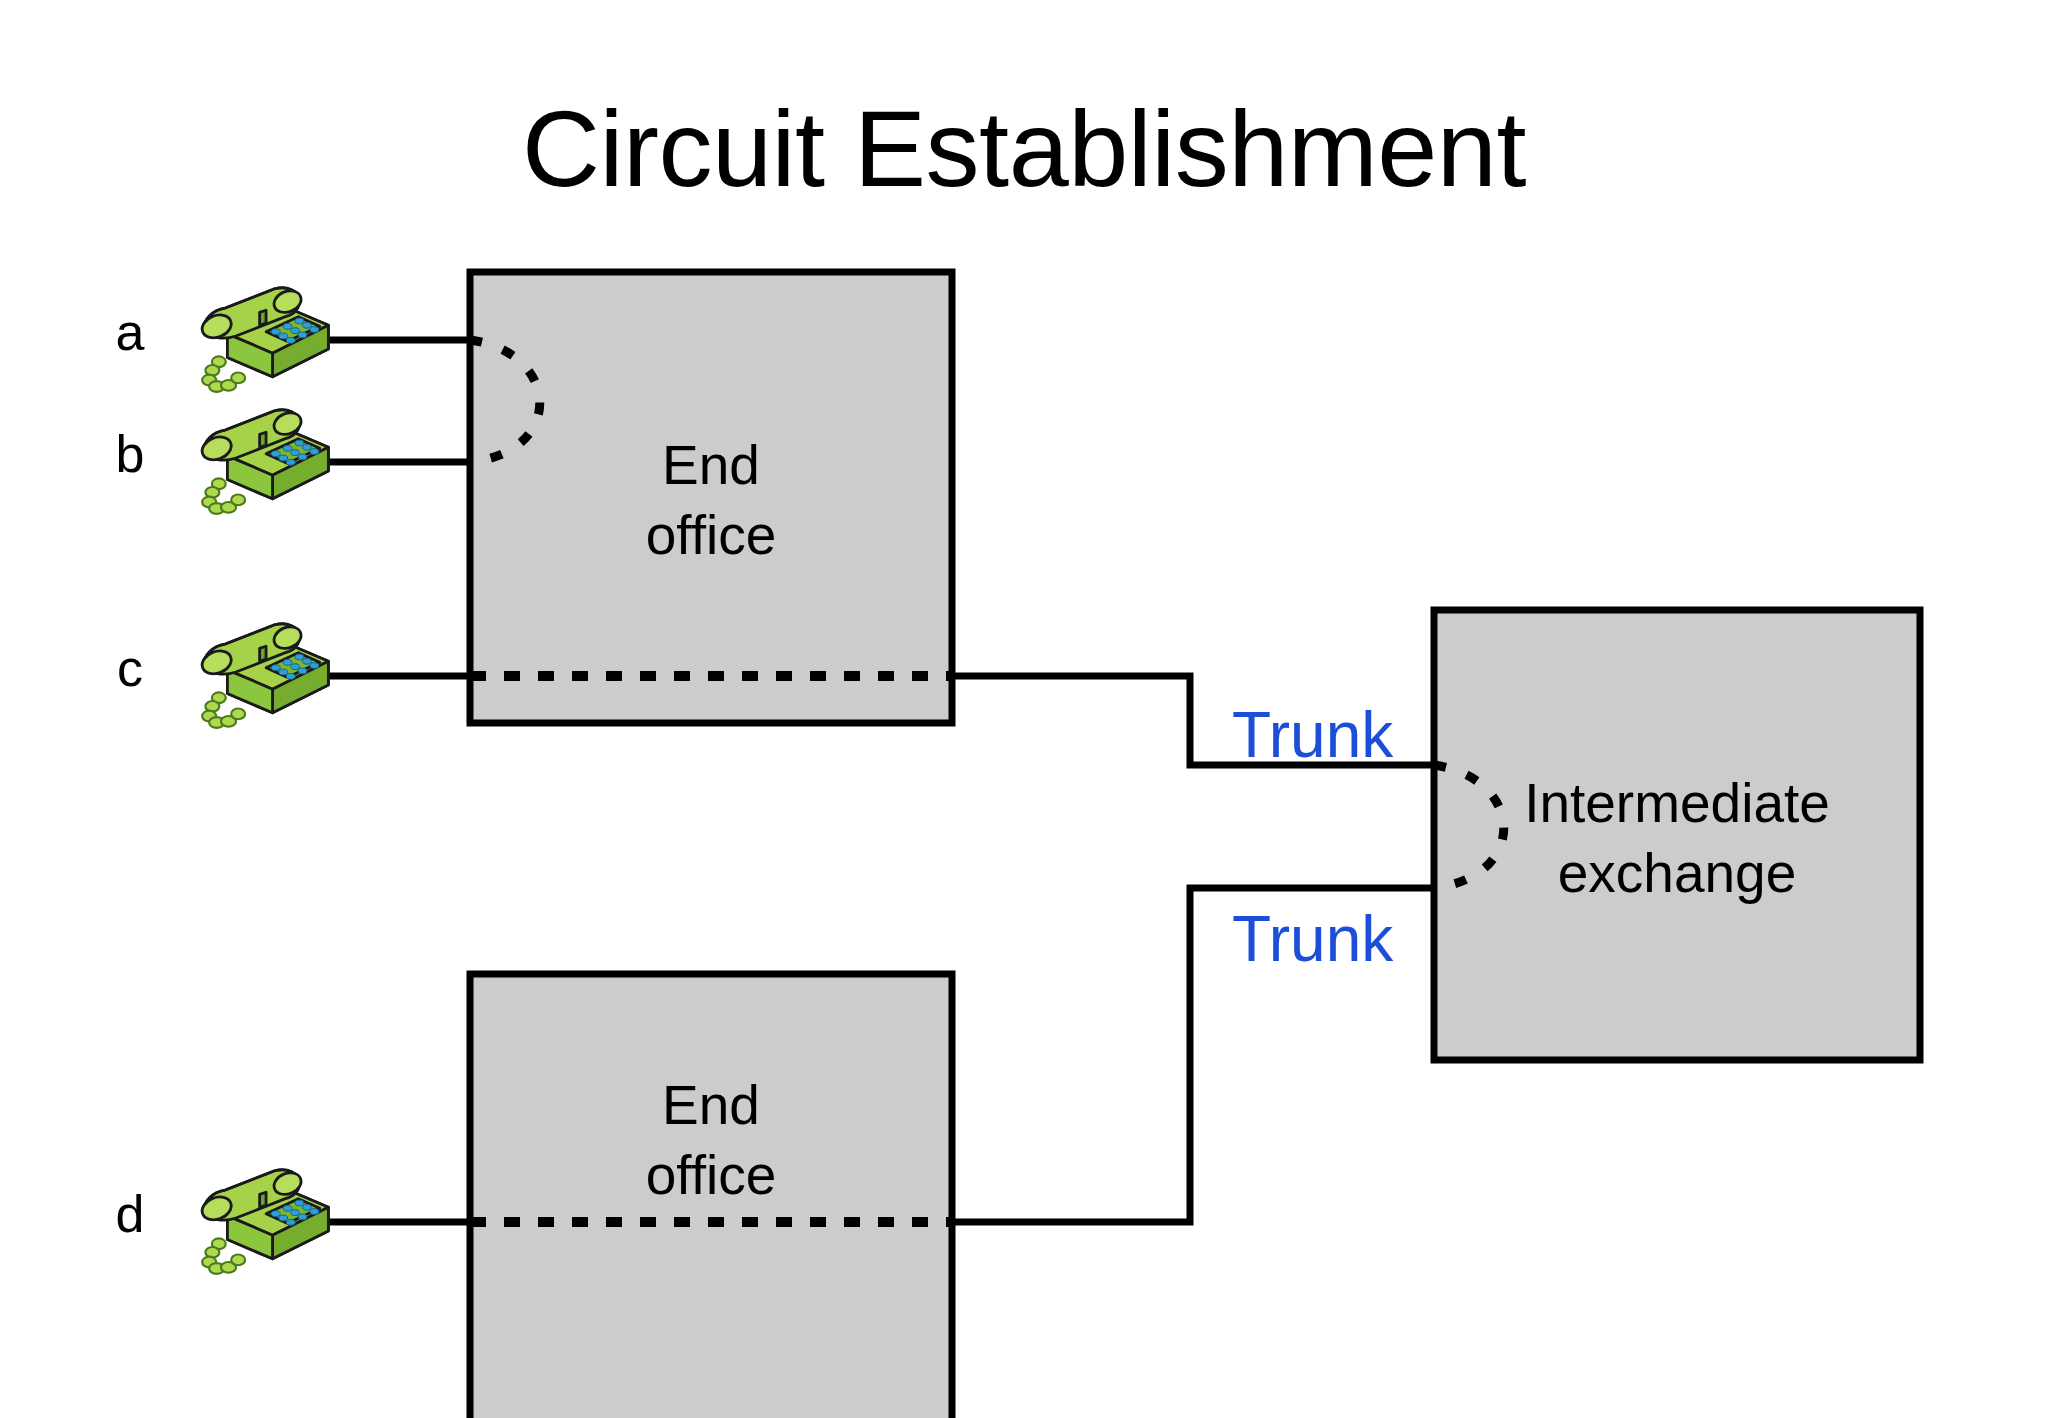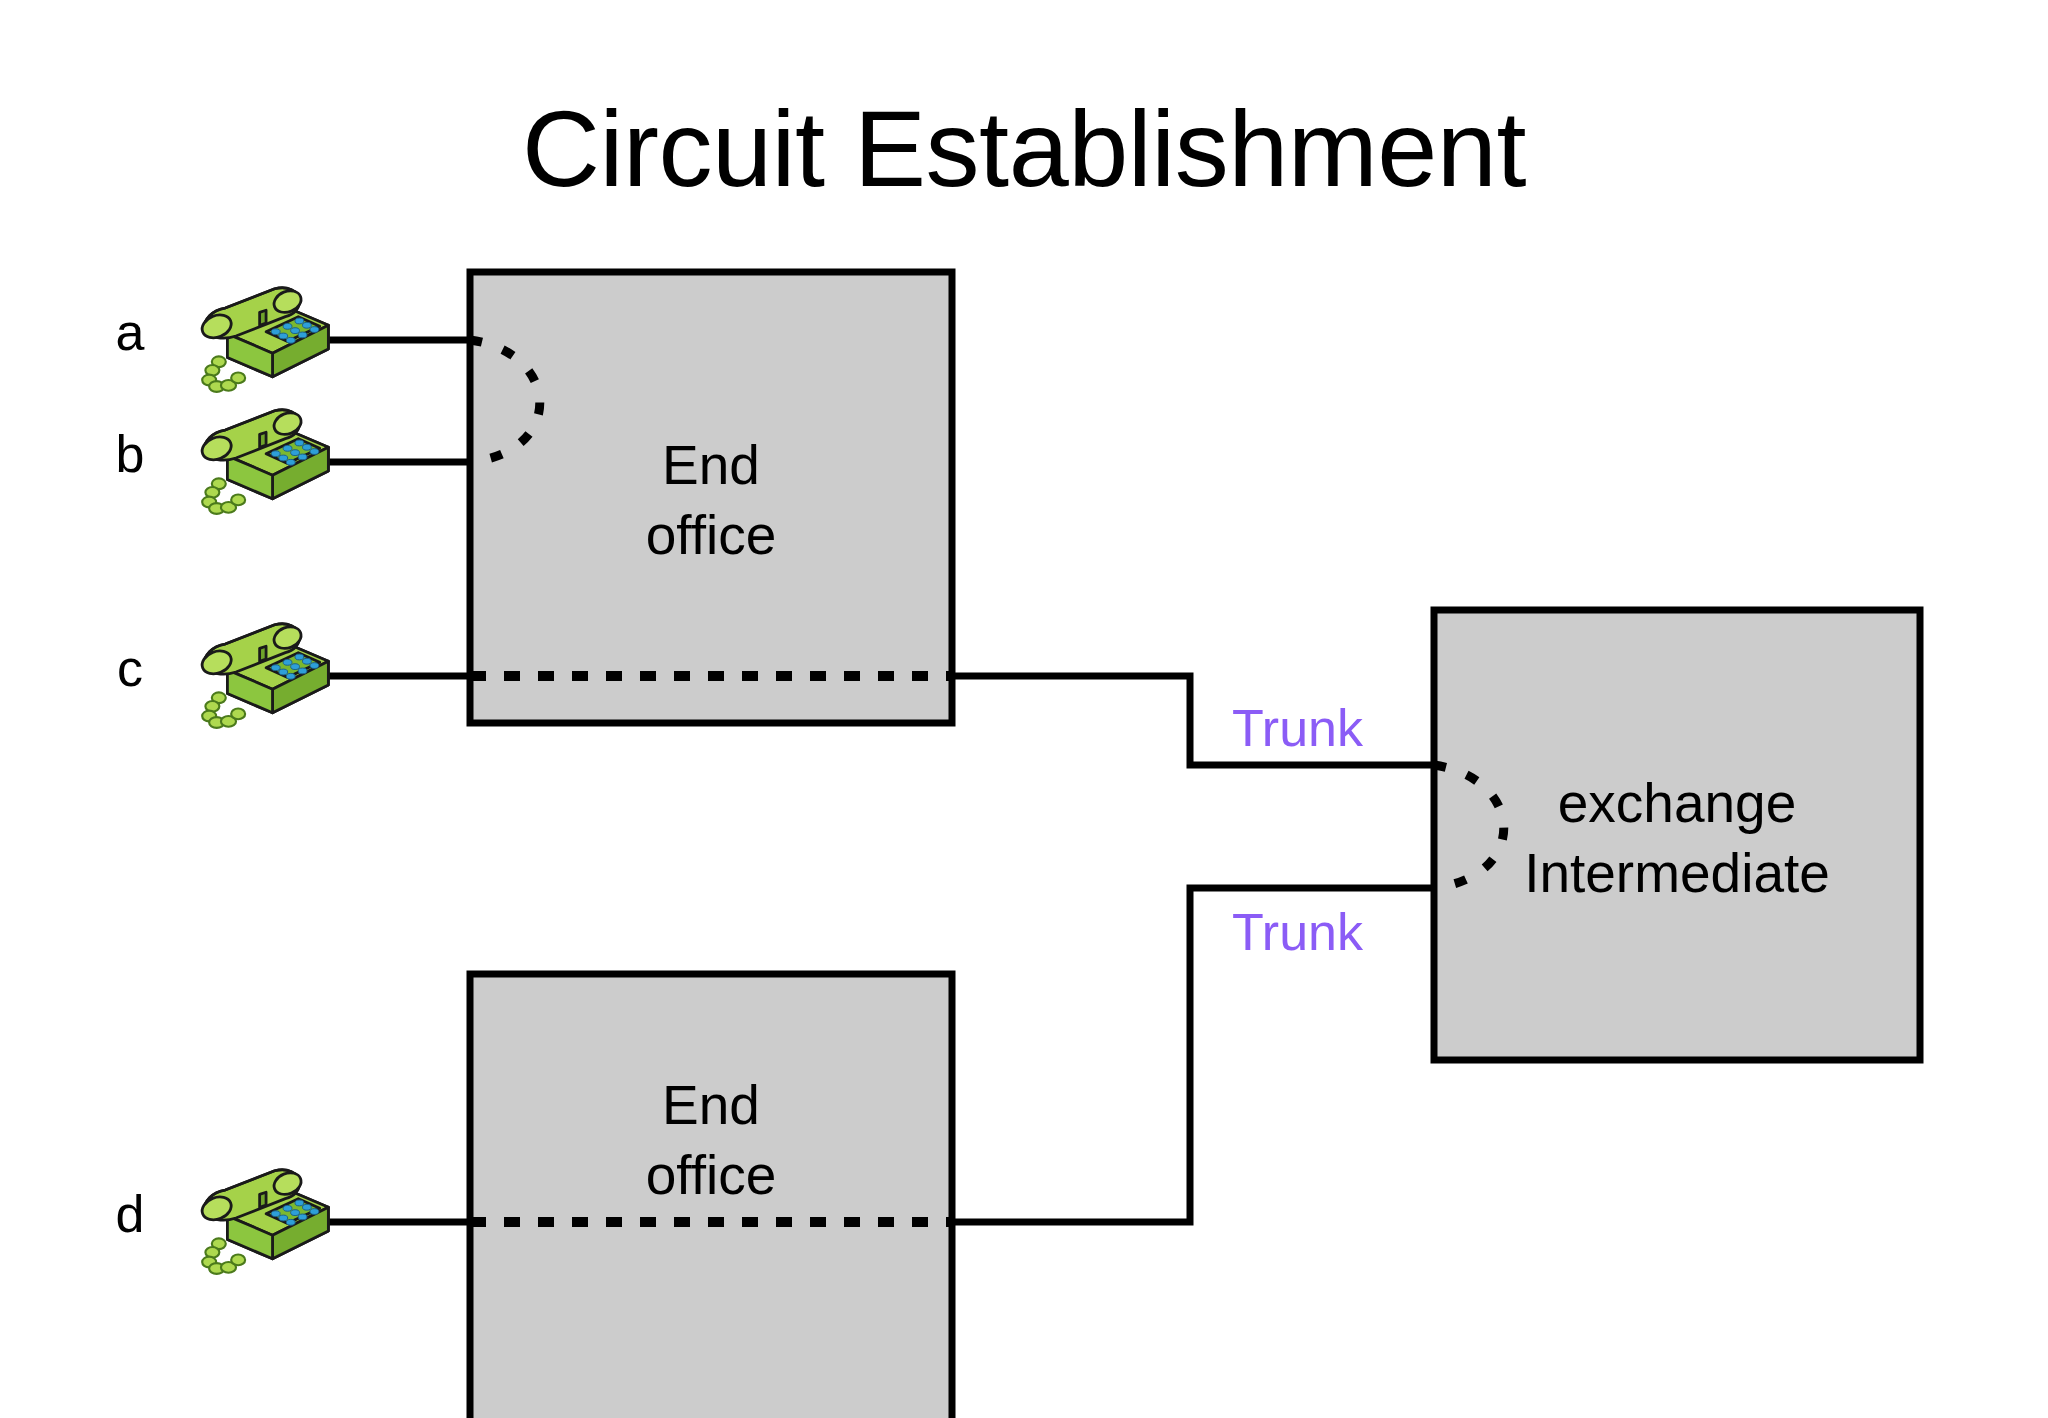--- a/index.html
+++ b/index.html
@@ -51,22 +51,22 @@
     position: absolute;
     font-family: "Liberation Sans", sans-serif;
     font-size: 52px;
     color: #000000;
     text-align: center;
     width: 60px;
   }
   .trunk-label {
     position: absolute;
     font-family: "Liberation Sans", sans-serif;
-    font-size: 52px;
-    color: #8b5cf6;
+    font-size: 64px;
+    color: #1d4ed8;
     white-space: nowrap;
   }
 </style>
 </head>
 <body>
 
 <div id="slide">
 
   <div id="title">Circuit Establishment</div>
 
@@ -162,22 +162,22 @@
   <div class="endpoint-label" style="left:100px; top:424px;">b</div>
   <div class="endpoint-label" style="left:100px; top:638px;">c</div>
   <div class="endpoint-label" style="left:100px; top:1184px;">d</div>
 
   <div class="box-label" style="left:470px; top:430px; width:482px;">
     <div>End</div>
     <div>office</div>
   </div>
 
   <div class="box-label" style="left:1434px; top:768px; width:486px;">
+    <div>Intermediate</div>
     <div>exchange</div>
-    <div>Intermediate</div>
   </div>
 
   <div class="box-label" style="left:470px; top:1070px; width:482px;">
     <div>End</div>
     <div>office</div>
   </div>
 
   <div class="trunk-label" style="left:1232px; top:698px;">Trunk</div>
   <div class="trunk-label" style="left:1232px; top:902px;">Trunk</div>
 

